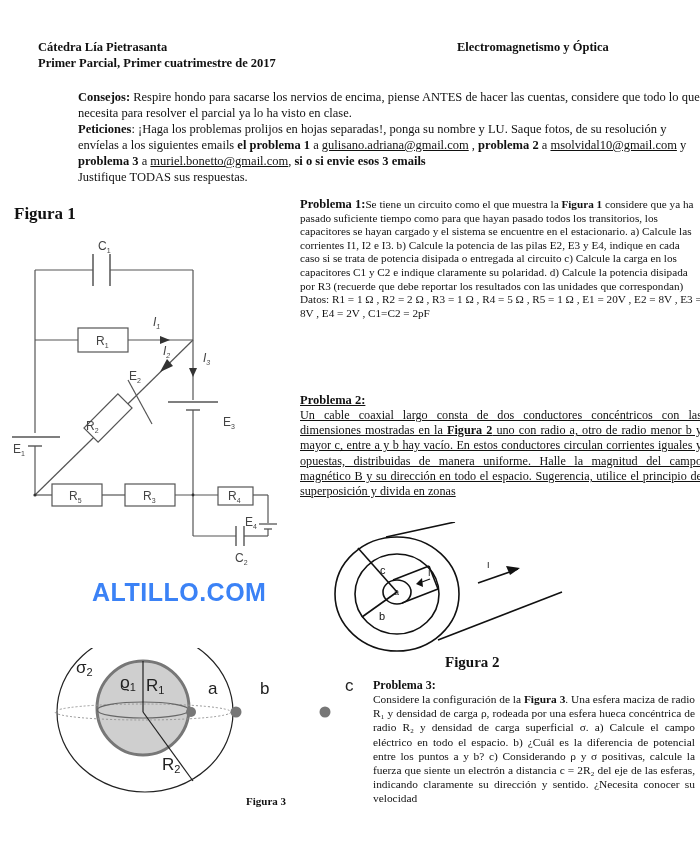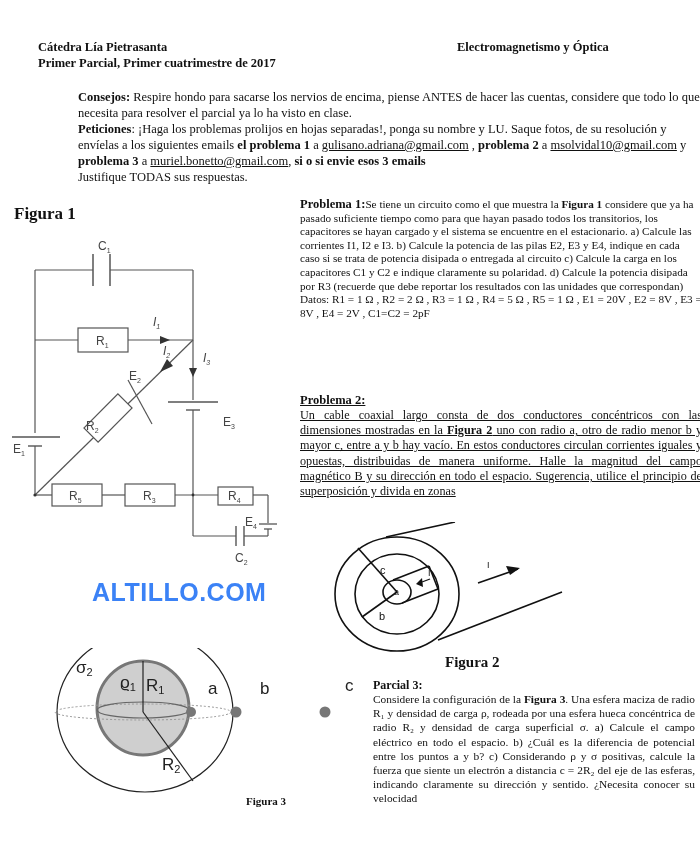--- a/index.html
+++ b/index.html
@@ -164,15 +164,15 @@
     <text x="96" y="43"><tspan>R</tspan><tspan font-size="11" dy="3">1</tspan></text>
     <text x="112" y="122"><tspan>R</tspan><tspan font-size="11" dy="3">2</tspan></text>
     <text x="158" y="46">a</text>
     <text x="210" y="46">b</text>
     <text x="295" y="43">c</text>
   </g>
 </svg>
 <div class="abs fig3cap" style="left:246px; top:795px;">Figura 3</div>
 
 <div class="abs" style="left:373px; top:678px; width:322px;">
-  <div style="font-size:12px; font-weight:bold; line-height:14px;">Parcial 3:</div>
+  <div style="font-size:12px; font-weight:bold; line-height:14px;">Problema 3:</div>
   <div class="prob3"><span> Considere la configuración de la </span><b>Figura 3</b><span>. Una esfera maciza de radio R₁ y densidad de carga ρ, rodeada por una esfera hueca concéntrica de radio R₂ y densidad de carga superficial σ. a) Calcule el campo eléctrico en todo el espacio. b) ¿Cuál es la diferencia de potencial entre los puntos a y b? c) Considerando ρ y σ positivas, calcule la fuerza que siente un electrón a distancia c = 2R₂ del eje de las esferas, indicando claramente su dirección y sentido. ¿Necesita conocer su velocidad</span></div>
 </div>
 
 </body></html>

